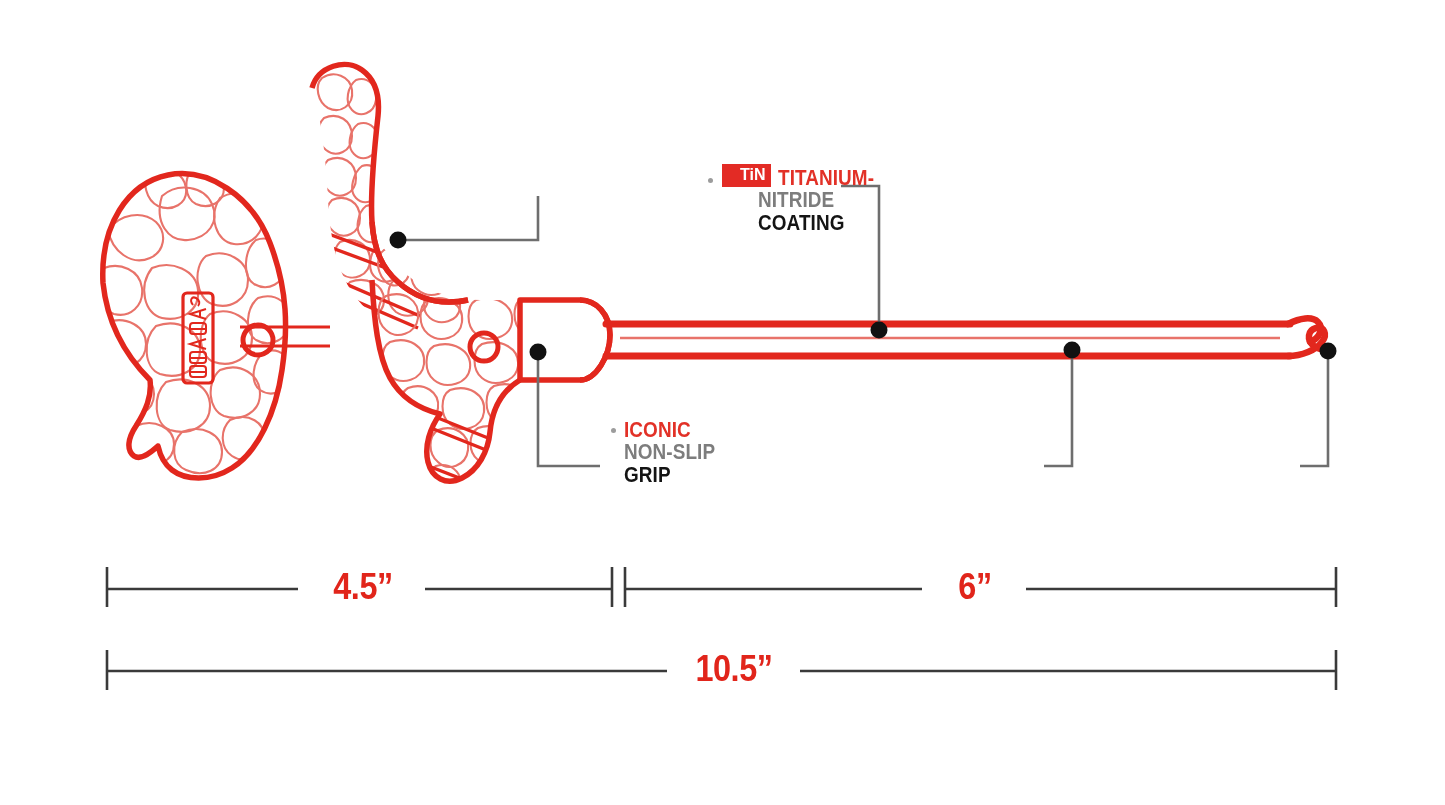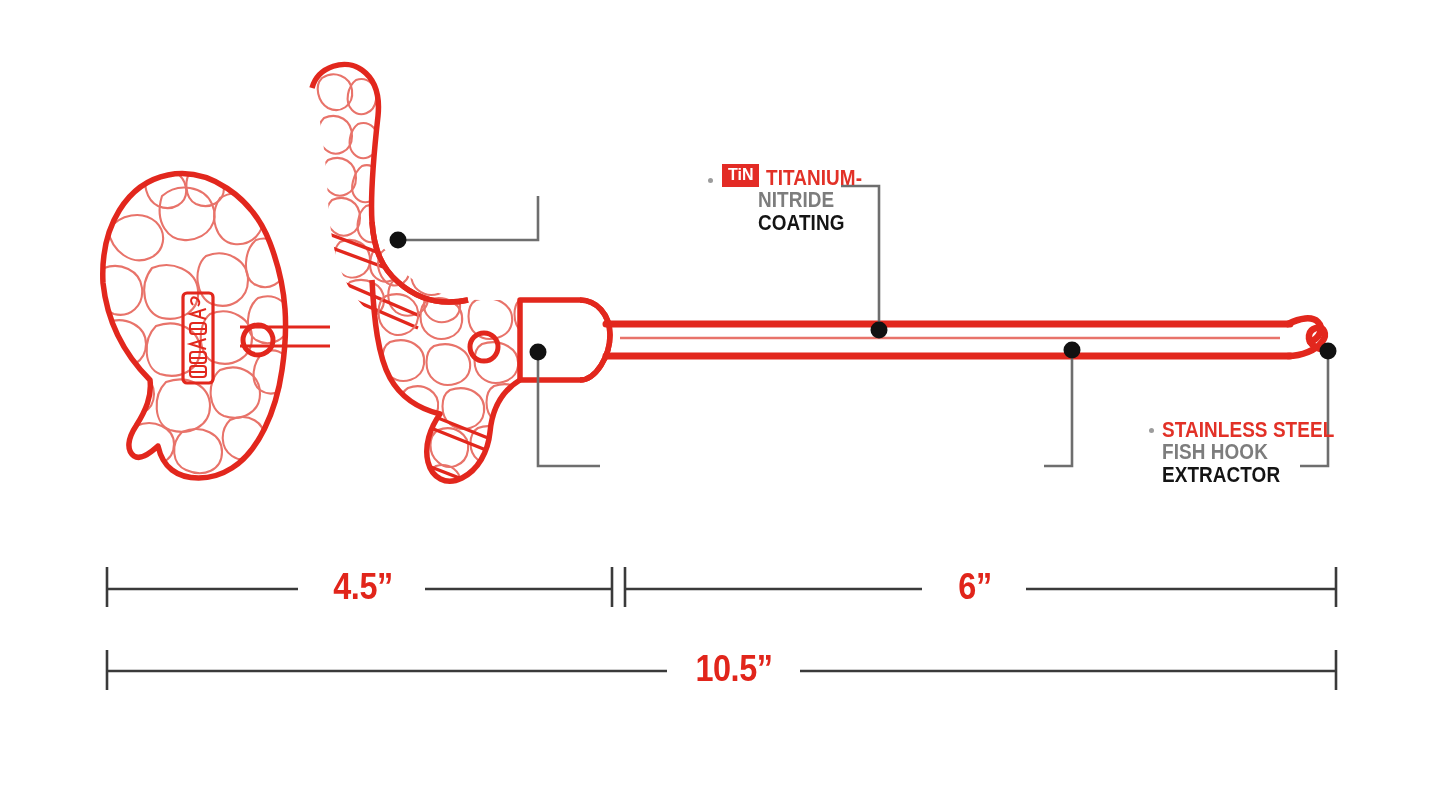--- a/index.html
+++ b/index.html
@@ -26,21 +26,21 @@
     transform:scaleX(.86);
     transform-origin:left center;
   }
   .cl-1{color:#e23127;font-size:22px;}
   .cl-2{color:#7d7d7d;font-size:22px;}
   .cl-3{color:#141414;font-size:22px;}
 
   .tin-badge{
     display:inline-block;background:#e32b25;color:#ffffff;
     font-size:16px;font-weight:bold;font-stretch:condensed;
-    padding:3px 6px 4px 6px;line-height:1;
+    padding:3px 6px 4px 18px;line-height:1;
     vertical-align:top;margin-right:7px;position:relative;top:-1px;
   }
   .tin-row{display:flex;align-items:flex-start;}
 
   
   .dim-label{
     position:absolute;color:#e1251b;font-weight:bold;font-stretch:condensed;
     letter-spacing:-.5px;white-space:nowrap;
     transform:scaleX(.9);transform-origin:center center;
   }
@@ -235,28 +235,28 @@
   <div class="callout" style="left:722px;top:165px;">
     <span class="bullet" style="left:-14px;top:13px;"></span>
     <div class="tin-row">
       <span class="tin-badge">TiN</span>
       <span class="cl-line cl-1" style="padding-top:2px;">TITANIUM-</span>
     </div>
     <div class="cl-line cl-2" style="margin-left:36px;">NITRIDE</div>
     <div class="cl-line cl-3" style="margin-left:36px;">COATING</div>
   </div>
 
-
-
-  <div class="callout" style="left:1162px;top:419px;">
+  <div class="callout" style="left:624px;top:419px;">
     <span class="bullet"></span>
-    <div class="cl-line cl-1">STAINLESS STEEL</div>
-    <div class="cl-line cl-2">FISH HOOK</div>
-    <div class="cl-line cl-3">EXTRACTOR</div>
+    <div class="cl-line cl-1">ICONIC</div>
+    <div class="cl-line cl-2">NON-SLIP</div>
+    <div class="cl-line cl-3">GRIP</div>
   </div>
+
+
 
   <svg class="layer" viewBox="0 0 1445 805">
     <g stroke="#3a3a3a" stroke-width="2.6">
 
       <line x1="107" y1="567" x2="107" y2="607"></line>
       <line x1="612" y1="567" x2="612" y2="607"></line>
       <line x1="107" y1="589" x2="298" y2="589"></line>
       <line x1="425" y1="589" x2="612" y2="589"></line>
 
       <line x1="625" y1="567" x2="625" y2="607"></line>

